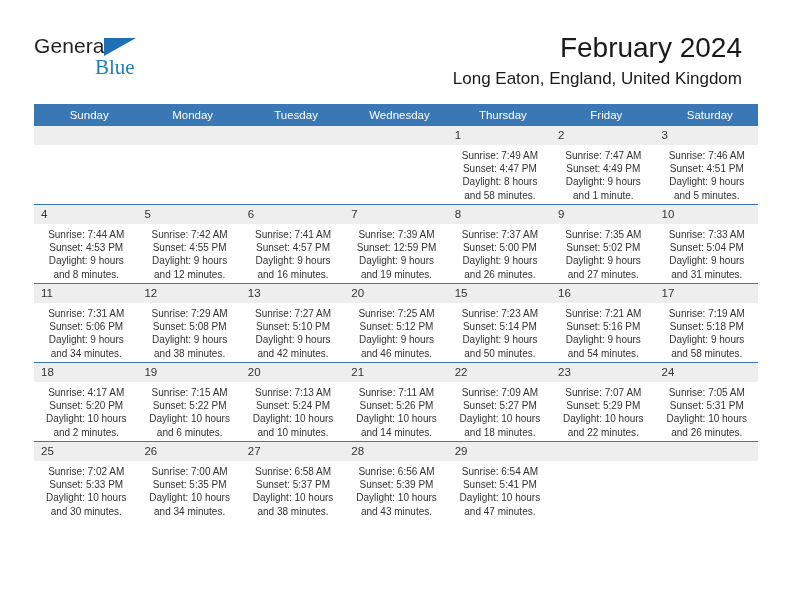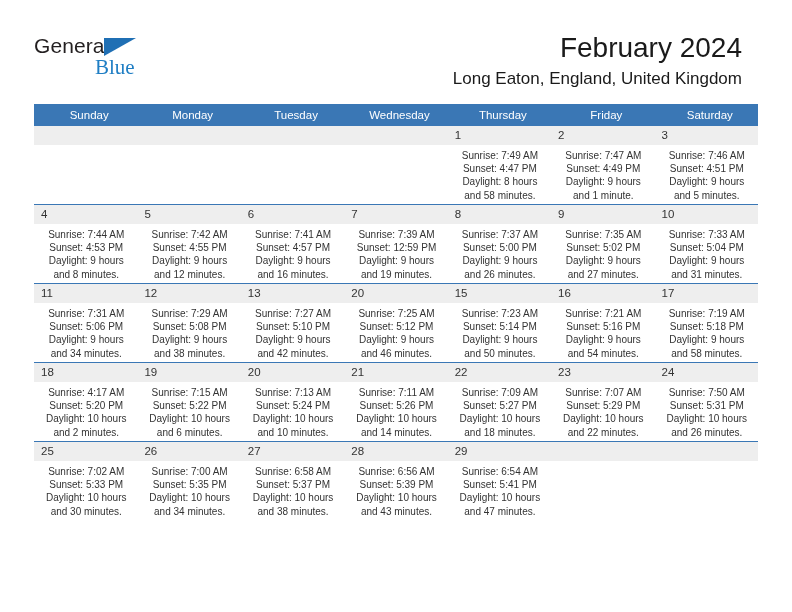--- a/index.html
+++ b/index.html
@@ -424,21 +424,21 @@
             <div class="dayinfo">
               <div>Sunrise: 7:07 AM</div>
               <div>Sunset: 5:29 PM</div>
               <div>Daylight: 10 hours</div>
               <div>and 22 minutes.</div>
             </div>
           </td>
           <td>
             <div class="daynum">24</div>
             <div class="dayinfo">
-              <div>Sunrise: 7:50 AM</div>
+              <div>Sunrise: 7:05 AM</div>
               <div>Sunset: 5:31 PM</div>
               <div>Daylight: 10 hours</div>
               <div>and 26 minutes.</div>
             </div>
           </td>
         </tr>
         <tr class="week">
           <td>
             <div class="daynum">25</div>
             <div class="dayinfo">

